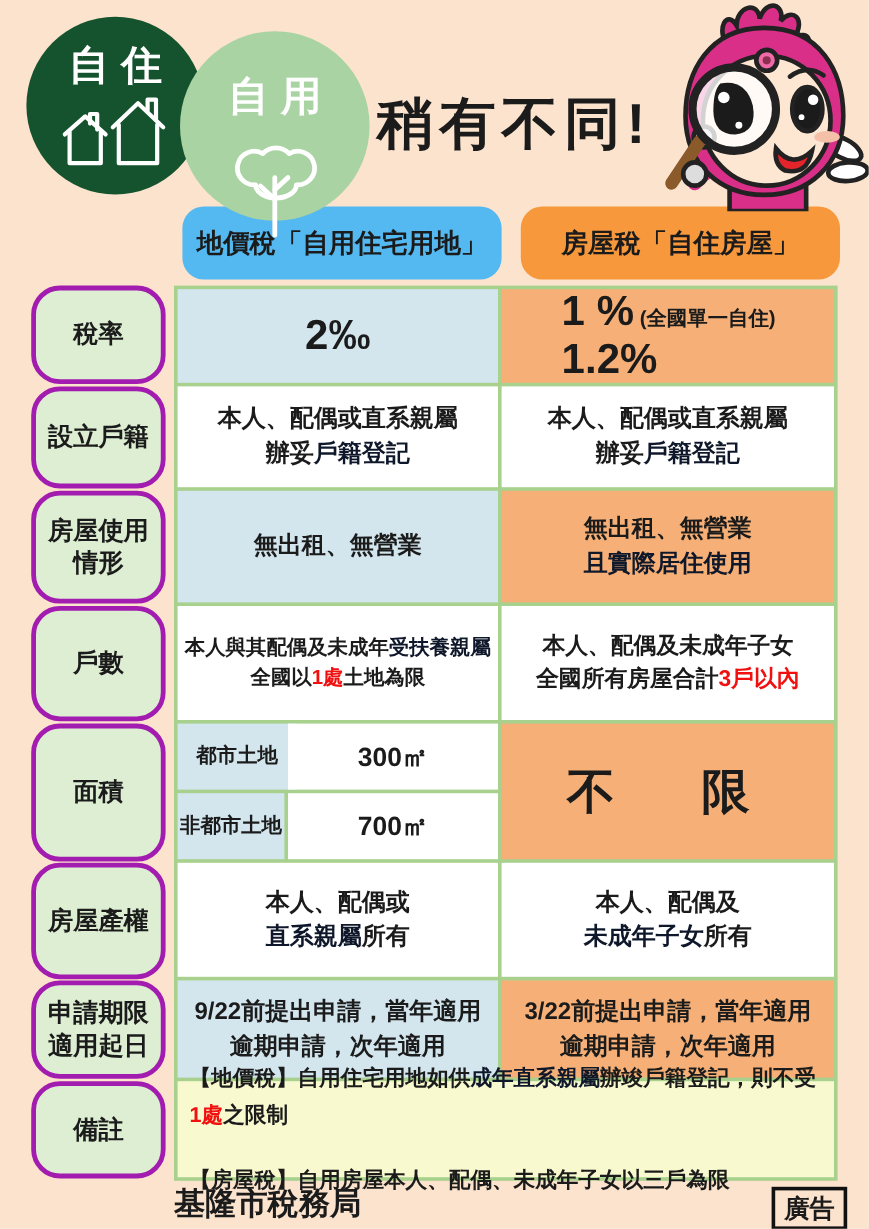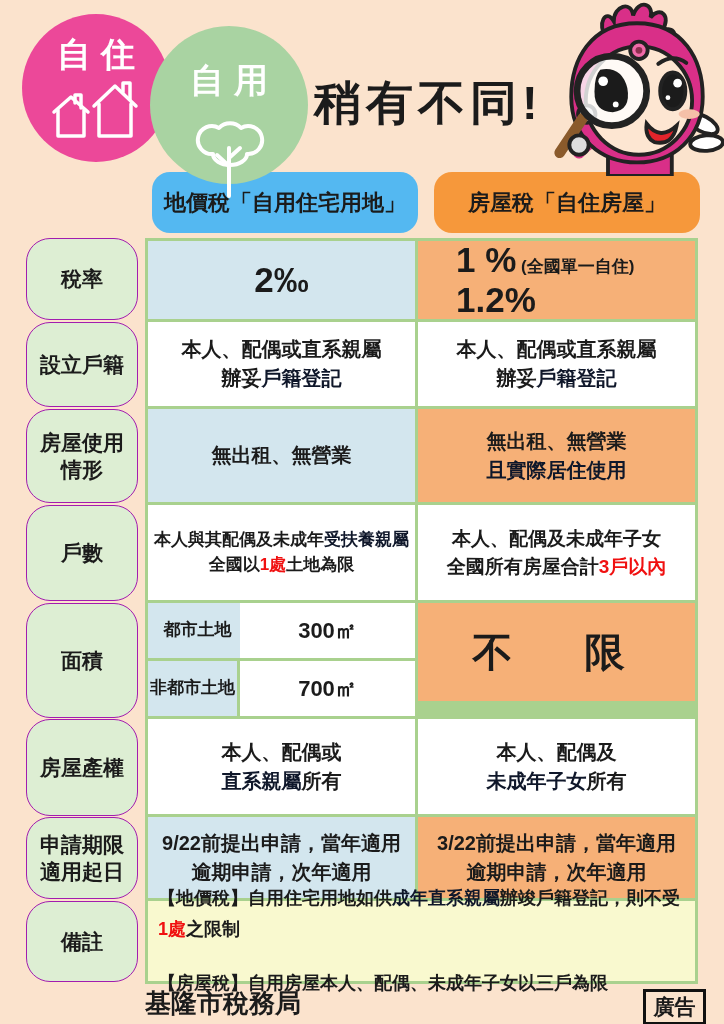--- a/index.html
+++ b/index.html
@@ -5,49 +5,49 @@
 <style>
   html,body{margin:0;padding:0;}
   .page{
     position:relative;width:724px;height:1024px;overflow:hidden;
     background:#fbe3cd;
     font-family:"Liberation Sans",sans-serif;
     font-weight:bold;color:#1b1b1b;
   }
   
   .circle{position:absolute;border-radius:50%;display:flex;flex-direction:column;align-items:center;}
-  .circle-pink{left:22px;top:14px;width:148px;height:148px;background:#ec4899;z-index:1;}
+  .circle-pink{left:22px;top:14px;width:148px;height:148px;background:#14532d;z-index:1;}
   .circle-green{left:150px;top:26px;width:158px;height:158px;background:#a9d3a2;z-index:2;}
   .circle-label{color:#fff;font-size:34px;letter-spacing:10px;margin-top:18px;text-indent:10px;}
   .circle-green .circle-label{margin-top:32px;}
   .headline{position:absolute;left:314px;top:72px;font-size:47px;font-weight:900;letter-spacing:5px;z-index:1;}
   .mascot{position:absolute;right:0px;top:0px;width:174px;height:176px;z-index:3;}
   
   .colhdr{position:absolute;top:172px;height:61px;width:266px;border-radius:18px;
     display:flex;align-items:center;justify-content:center;font-size:22px;z-index:1;}
   .hdr-blue{left:152px;background:#54b8f1;}
   .hdr-orange{left:434px;background:#f6983b;}
   
-  .rowlabel{position:absolute;left:26px;width:112px;background:#ddeed3;border:1px solid #a21caf;
+  .rowlabel{position:absolute;left:26px;width:112px;background:#ddeed3;border:4px solid #a21caf;
     border-radius:24px;box-sizing:border-box;display:flex;align-items:center;justify-content:center;
     text-align:center;font-size:21px;line-height:1.3;white-space:pre-line;z-index:1;}
   
   .table{position:absolute;left:145px;top:238px;width:553px;height:746px;background:#a9d18e;z-index:1;}
   .cell{position:absolute;box-sizing:border-box;display:flex;flex-direction:column;
     justify-content:center;align-items:center;text-align:center;font-size:20px;line-height:1.45;}
   .bg-blue{background:#d3e6ee;}
   .bg-orange{background:#f6b077;}
   .bg-white{background:#ffffff;}
   .bg-yellow{background:#f9f9cf;}
   .teal{color:#0f172a;}
   .red{color:#f01010;}
   .sm{font-size:17px;}
   .xl{font-size:35px;line-height:1.15;}
   .xxl{font-size:40px;letter-spacing:16px;text-indent:16px;}
-  .cell-rate-right{align-items:flex-start;padding-left:38px;}
+  .cell-rate-right{align-items:flex-start;padding-left:50px;}
   .cell-rate-right .ln{text-align:left;}
   .cell-count-left{font-size:17px;}
   .cell-count-right{font-size:19px;}
   .cell-area-label{font-size:17px;}
   .cell-area-value{font-size:22px;}
   .cell-note{align-items:flex-start;text-align:left;font-size:18px;line-height:1.7;padding:0 10px;}
   
   .footer-org{position:absolute;left:145px;top:986px;width:506px;text-align:left;font-size:26px;z-index:1;}
   .ad-badge{position:absolute;left:643px;top:989px;width:57px;height:30px;border:3px solid #111;
     display:flex;align-items:center;justify-content:center;font-size:21px;z-index:1;}
@@ -160,21 +160,21 @@
       </div>
     <div class="cell bg-white cell-count-right" style="left:273px;top:267px;width:277px;height:95px;">
         <div class="ln"><span>本人、配偶及未成年子女</span></div>
         <div class="ln"><span>全國所有房屋合計</span><span class="red">3戶以內</span></div>
       </div>
 
     <div class="cell bg-blue cell-area-label" style="left:3px;top:365px;width:99px;height:55px;">都市土地</div>
     <div class="cell bg-white cell-area-value" style="left:95px;top:365px;width:175px;height:55px;">300㎡</div>
     <div class="cell bg-blue cell-area-label" style="left:3px;top:423px;width:89px;height:55px;">非都市土地</div>
     <div class="cell bg-white cell-area-value" style="left:95px;top:423px;width:175px;height:55px;">700㎡</div>
-    <div class="cell bg-orange" style="left:273px;top:365px;width:277px;height:98px;">
+    <div class="cell bg-orange" style="left:273px;top:365px;width:277px;height:113px;">
         <div class="ln"><span class="xxl">不　限</span></div>
       </div>
 
     <div class="cell bg-white" style="left:3px;top:481px;width:267px;height:95px;">
         <div class="ln"><span>本人、配偶或</span></div>
         <div class="ln"><span class="teal">直系親屬</span><span>所有</span></div>
       </div>
     <div class="cell bg-white" style="left:273px;top:481px;width:277px;height:95px;">
         <div class="ln"><span>本人、配偶及</span></div>
         <div class="ln"><span class="teal">未成年子女</span><span>所有</span></div>

